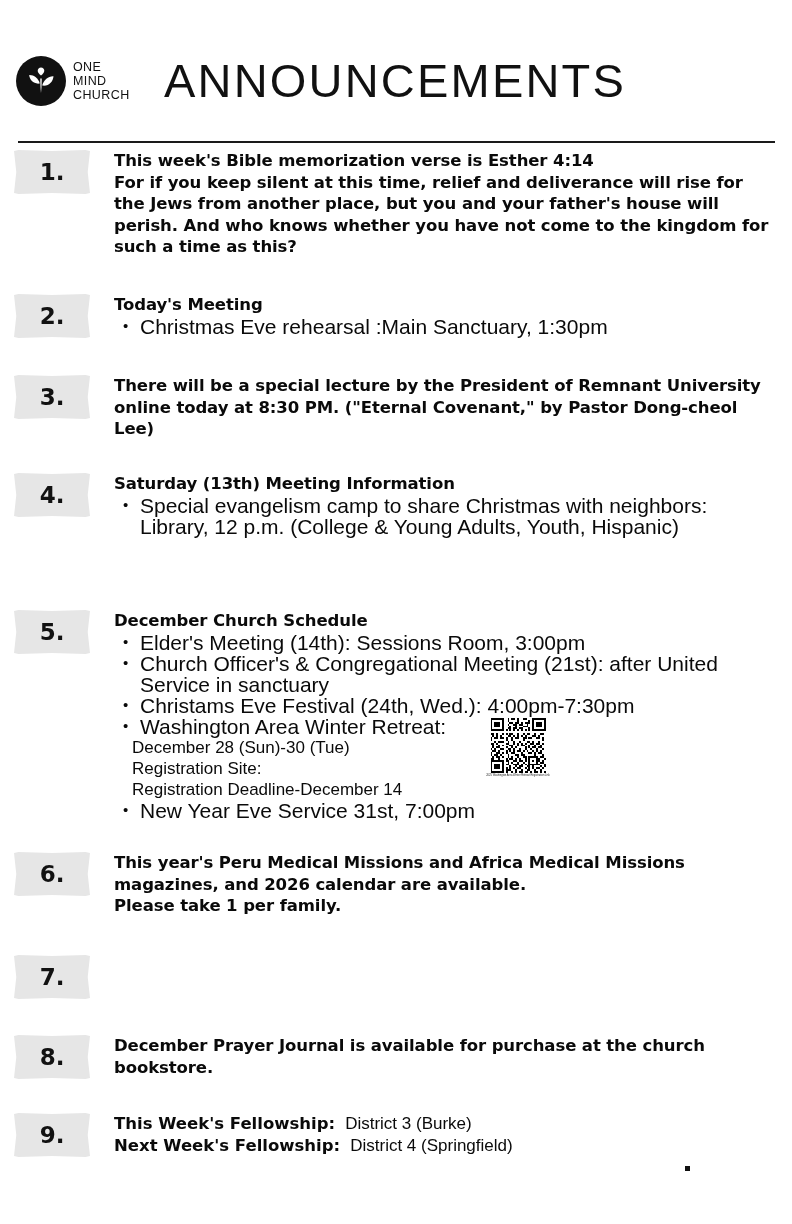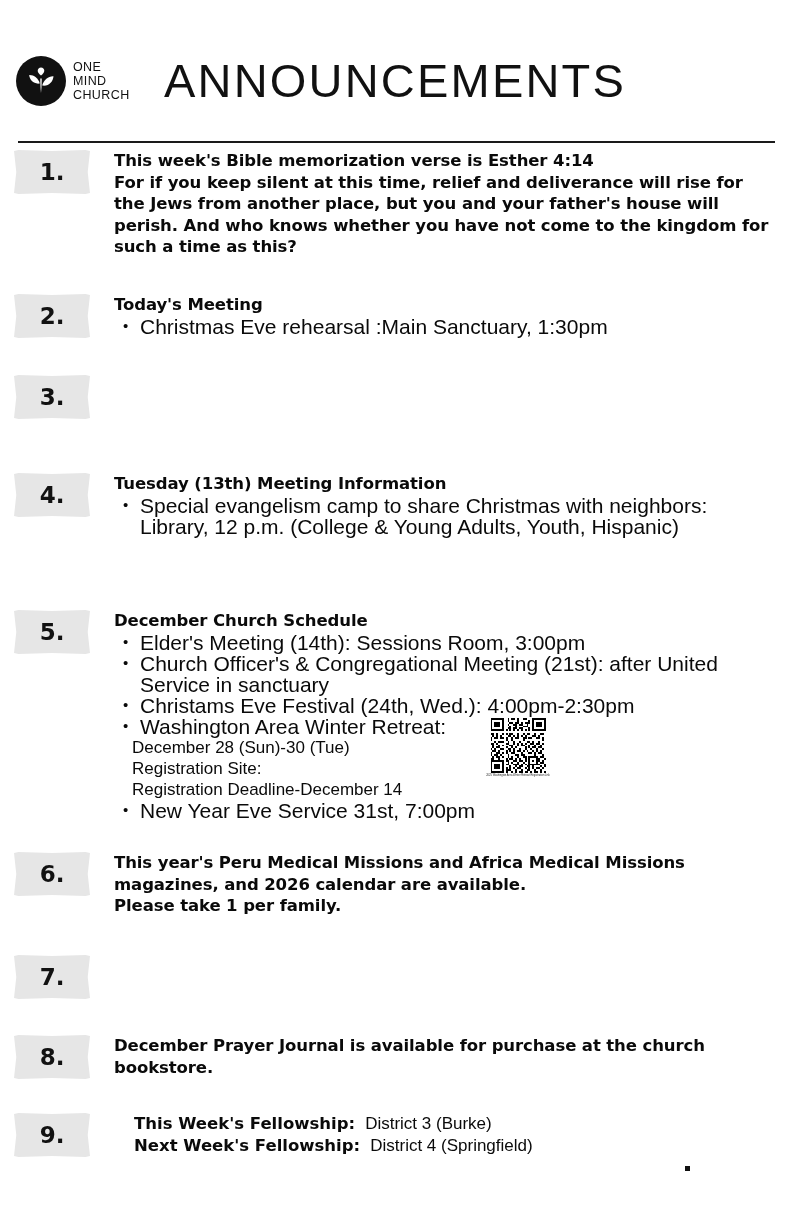--- a/index.html
+++ b/index.html
@@ -163,21 +163,20 @@
     font-weight: 400;
     font-size: 17px;
     line-height: 21px;
     padding-left: 18px;
     color: #0a0a0a;
   }
   .fellow-row {
     display: flex;
     align-items: flex-end;
     line-height: 22px;
-    margin-left: 20px;
   }
   .fellow-label {
     font-family: "DejaVu Sans", sans-serif;
     font-weight: 700;
     font-size: 16.5px;
     white-space: nowrap;
   }
   .fellow-value {
     font-family: "Liberation Sans", sans-serif;
     font-weight: 400;
@@ -267,44 +266,47 @@
       <ul class="bullets">
         <li>Christmas Eve rehearsal :Main Sanctuary, 1:30pm</li>
       </ul>
     </div>
   </div>
 
   <div class="item" style="top:225px;">
     <div class="badge">
         <span>3.</span>
       </div>
+    <div class="body">
+      <div class="head-line">There will be a special lecture by the President of Remnant University online today at 8:30 PM. ("Eternal Covenant," by Pastor Dong-cheol Lee)</div>
+    </div>
   </div>
 
   <div class="item" style="top:323px;">
     <div class="badge">
         <span>4.</span>
       </div>
     <div class="body">
-      <div class="head-line">Tuesday (13th) Meeting Information</div>
+      <div class="head-line">Saturday (13th) Meeting Information</div>
       <ul class="bullets">
         <li>Special evangelism camp to share Christmas with neighbors: Library, 12 p.m. (College &amp; Young Adults, Youth, Hispanic)</li>
       </ul>
     </div>
   </div>
 
   <div class="item" style="top:460px;">
     <div class="badge">
         <span>5.</span>
       </div>
     <div class="body">
       <div class="head-line">December Church Schedule</div>
       <ul class="bullets">
         <li>Elder's Meeting (14th): Sessions Room, 3:00pm</li>
         <li>Church Officer's &amp; Congregational Meeting (21st): after United Service in sanctuary</li>
-        <li>Christams Eve Festival (24th, Wed.): 4:00pm-2:30pm</li>
+        <li>Christams Eve Festival (24th, Wed.): 4:00pm-7:30pm</li>
         <li>Washington Area Winter Retreat:</li>
       </ul>
       <div class="sub-line">December 28 (Sun)-30 (Tue)</div>
       <div class="sub-line">Registration Site:</div>
       <div class="sub-line">Registration Deadline-December 14</div>
       <ul class="bullets">
         <li>New Year Eve Service 31st, 7:00pm</li>
       </ul>
     </div>
   </div>

